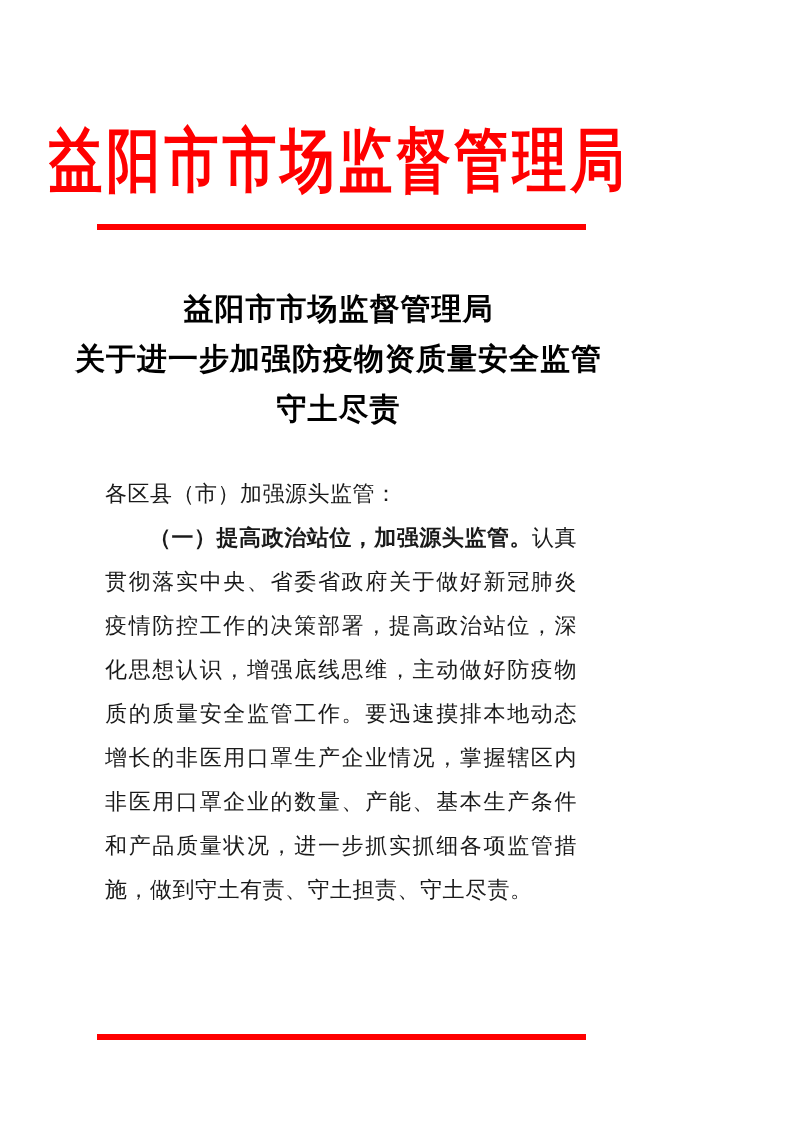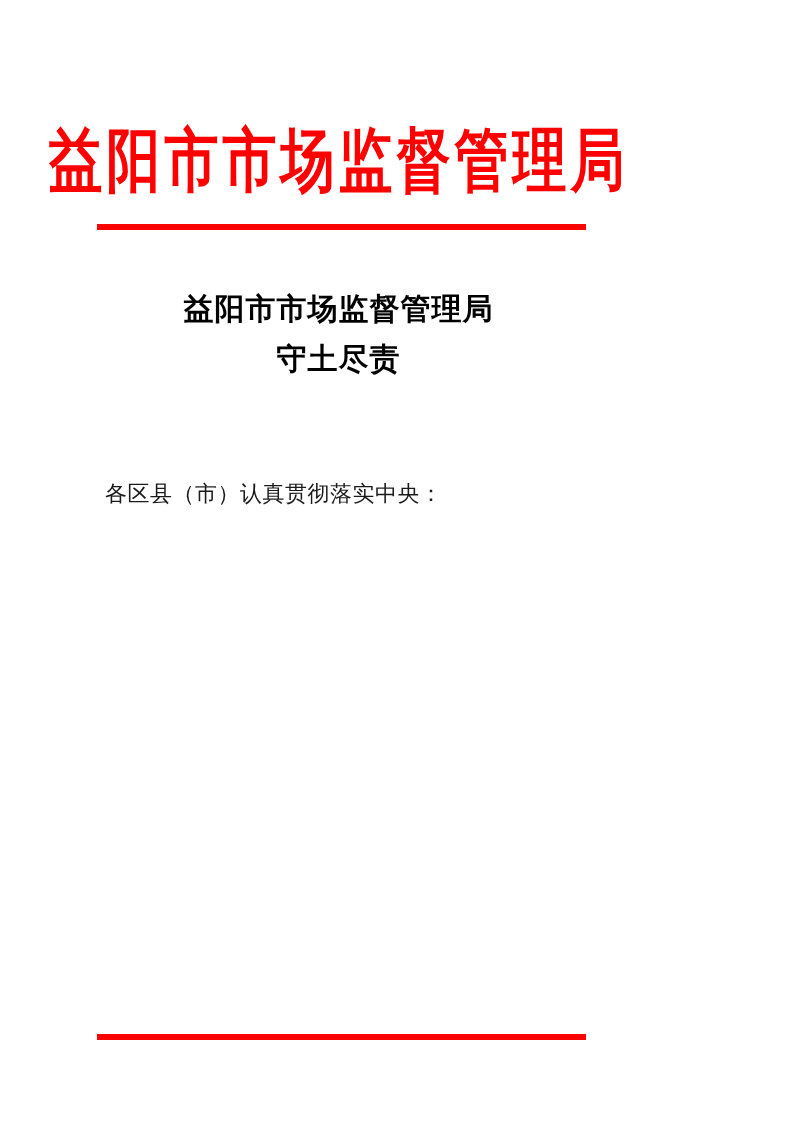--- a/index.html
+++ b/index.html
@@ -72,22 +72,26 @@
 <body>
 
 <div class="page">
 
   <div class="letterhead">益阳市市场监督管理局</div>
 
   <div class="double-rule top"></div>
 
   <div class="doc-title">
     <div>益阳市市场监督管理局</div>
+    <div>关于进一步加强防疫物资质量安全监管</div>
     <div>守土尽责</div>
   </div>
 
   <div class="body-text">
-    <p>各区县（市）认真贯彻落实中央：</p>
+    <p>各区县（市）加强源头监管：</p>
+    <p class="indent">
+      <span class="lead">（一）提高政治站位，加强源头监管。</span><span>认真贯彻落实中央、省委省政府关于做好新冠肺炎疫情防控工作的决策部署，提高政治站位，深化思想认识，增强底线思维，主动做好防疫物质的质量安全监管工作。要迅速摸排本地动态增长的非医用口罩生产企业情况，掌握辖区内非医用口罩企业的数量、产能、基本生产条件和产品质量状况，进一步抓实抓细各项监管措施，做到守土有责、守土担责、守土尽责。</span>
+    </p>
   </div>
 
   <div class="double-rule bottom"></div>
 
 </div>
 
 </body></html>

